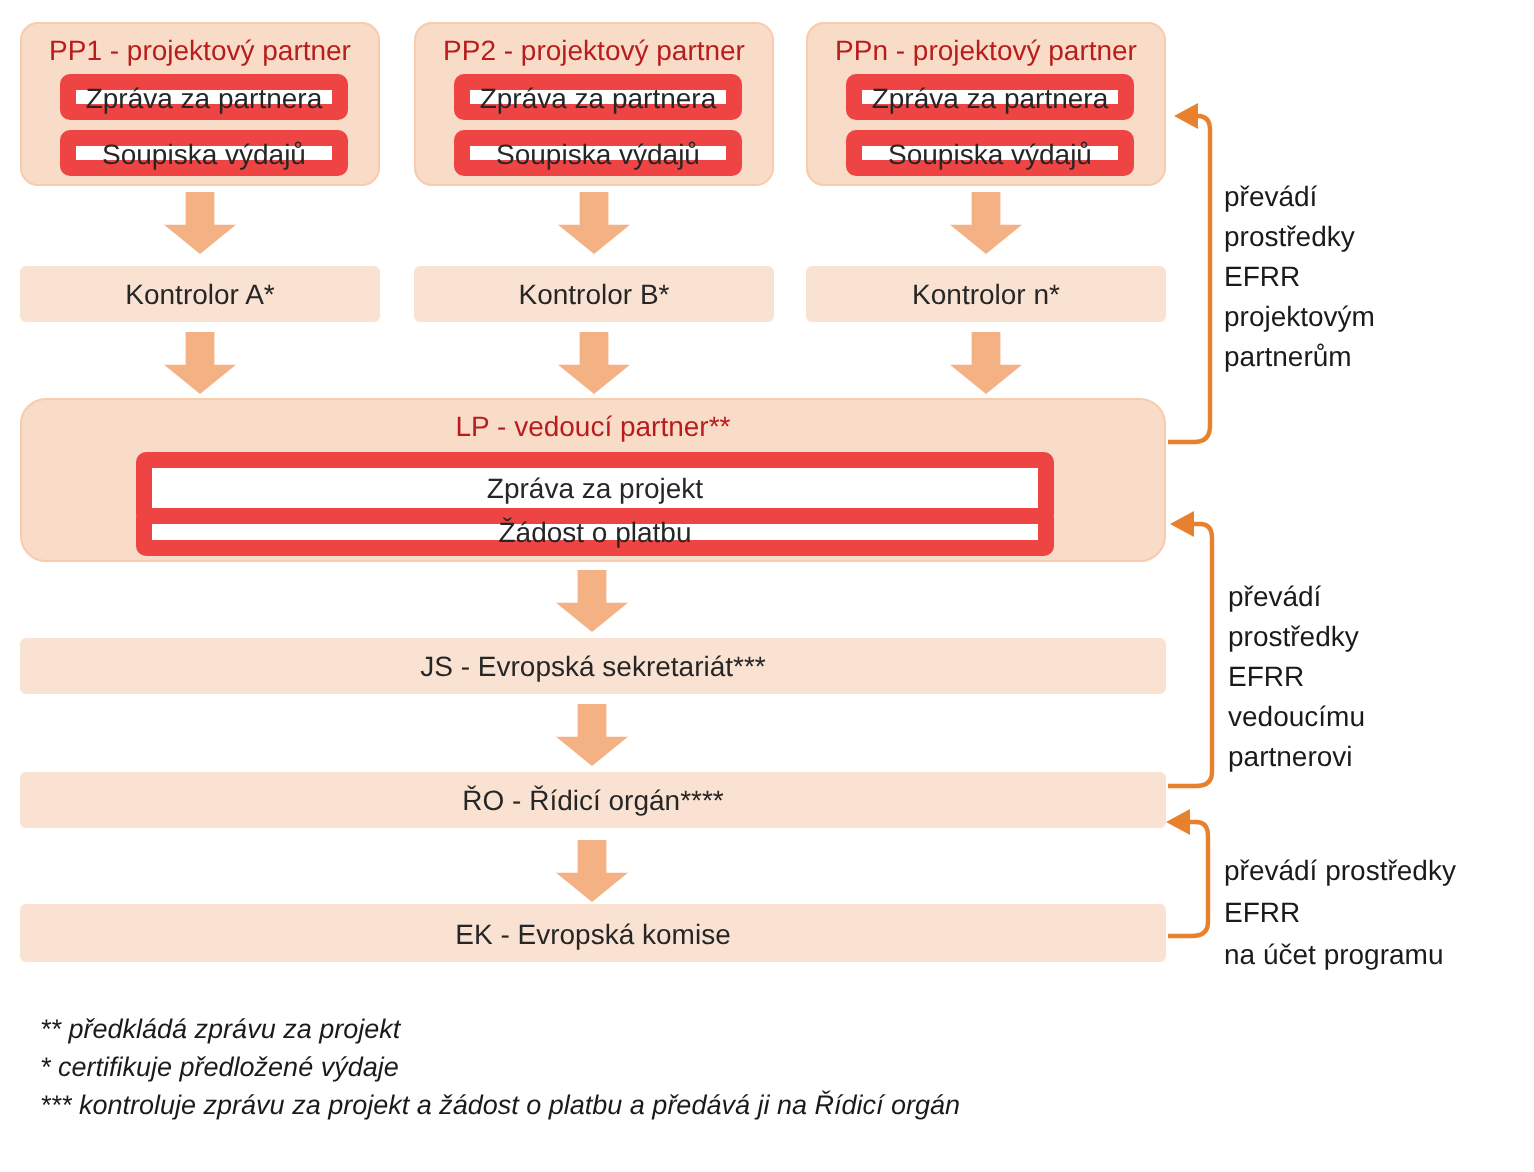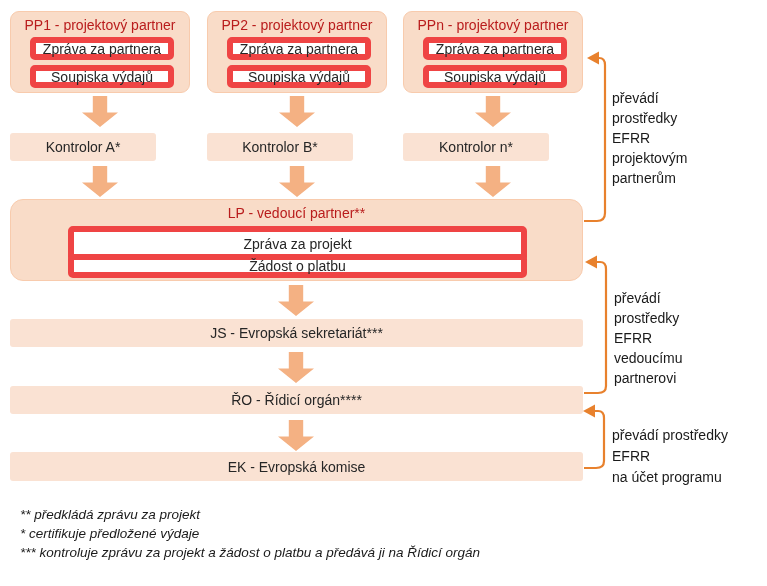--- a/index.html
+++ b/index.html
@@ -10,33 +10,33 @@
   
   .group-box {
     position:absolute; background:#F9DCC8; border:1.5px solid #F8CBAD;
     border-radius:9px;
   }
   .group-box .g-title {
     position:absolute; top:4px; left:0; right:0; text-align:center;
     font-size:14px; line-height:19px; color:#b91c1c;
   }
   .white-slot {
-    position:absolute; background:#ffffff; border:6px solid #ef4444;
+    position:absolute; background:#ffffff; border:8px solid #ef4444;
     border-radius:5px; display:flex; align-items:center; justify-content:center;
     font-size:14px; color:#262626;
   }
 
   
   .bar {
     position:absolute; left:10px; width:573px; height:28px;
     background:#FAE2D3; border-radius:3px;
     display:flex; align-items:center; justify-content:center;
     font-size:14px; color:#262626;
   }
-  .bar.col { width:146px; }
+  .bar.col { width:180px; }
 
   
   .down-arrow {
     position:absolute; width:36px; height:31px; background:#F4B183;
     clip-path:polygon(30% 0, 70% 0, 70% 53%, 100% 53%, 50% 100%, 0 53%, 30% 53%);
   }
 
   
   .annot {
     position:absolute; font-size:14px; line-height:20px;

